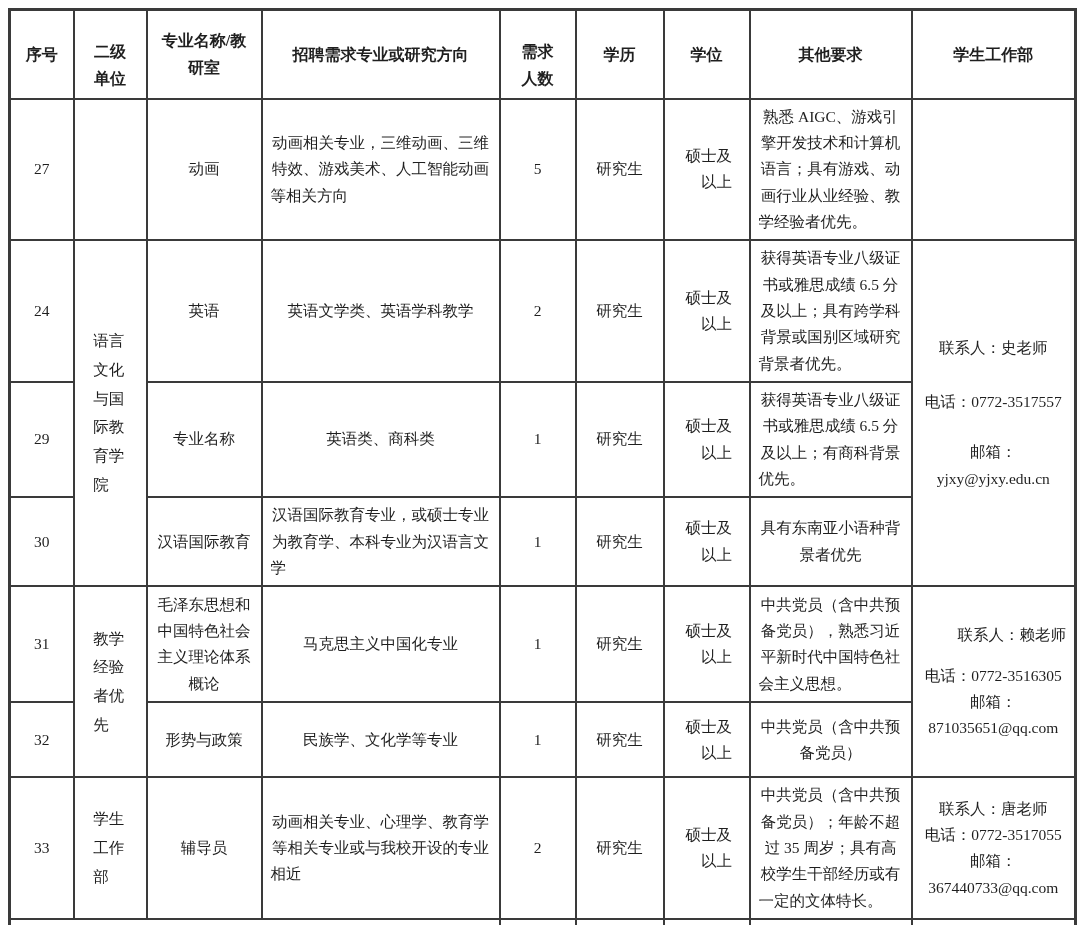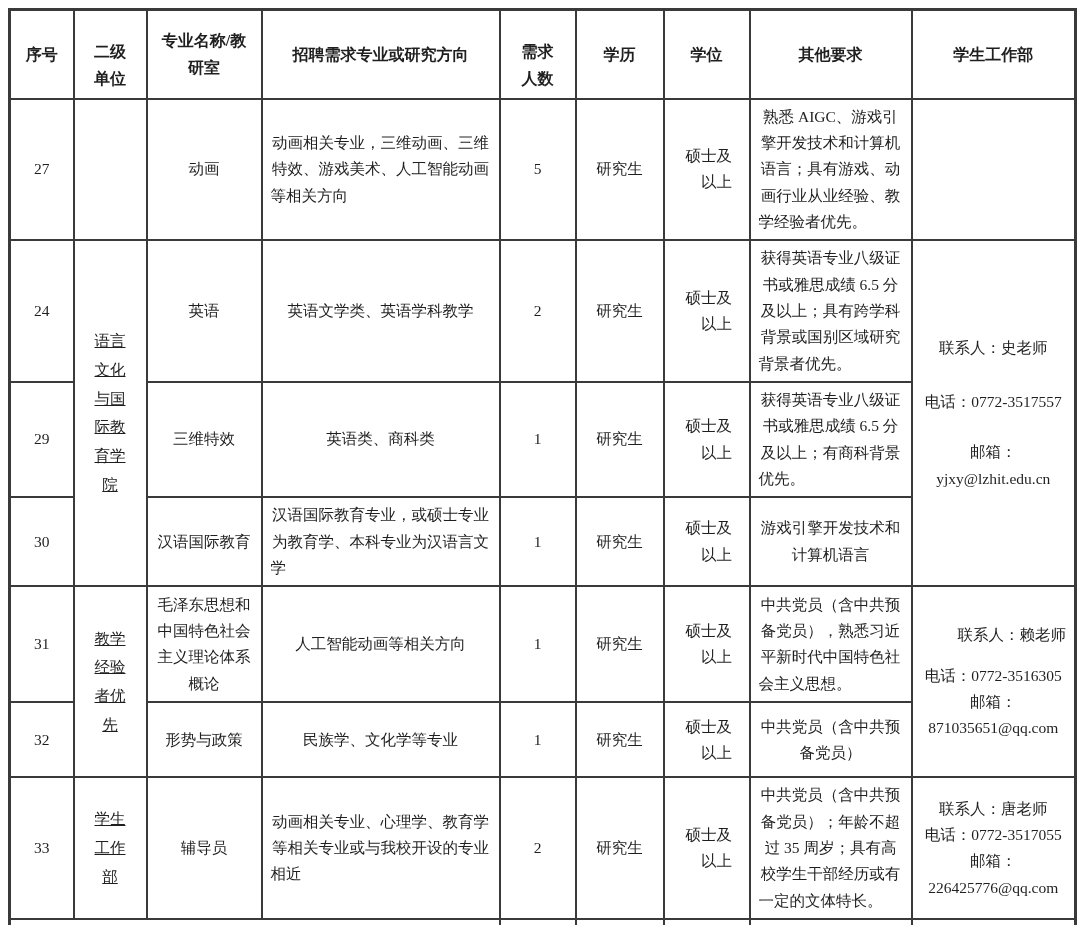--- a/index.html
+++ b/index.html
@@ -39,23 +39,22 @@
   td.left, th.left { text-align: left; border-radius: 16px; }
   td.just {
     text-align: justify;
     text-align-last: left;
   }
   .narrow-2 { display: inline-block; width: 2.2em; text-align: center; margin-top: 22px; }
   .narrow-3 { display: inline-block; width: 3.3em; text-align: right; }
   .unit-text {
     display: inline-block;
     width: 2.15em;
-    text-align: center;
+    text-align: left;
     line-height: 1.85;
-    text-decoration: underline;
   }
   .contact-cell { font-size: 15.5px; }
   .c-line { display: block; }
   .gap-lg { margin-bottom: 28px; }
   .gap-md { margin-bottom: 24px; }
   .gap-sm { margin-bottom: 14px; text-align: right; }
 </style>
 </head>
 <body>
 
@@ -104,49 +103,49 @@
       <td>英语</td>
       <td class="left">英语文学类、英语学科教学</td>
       <td>2</td>
       <td>研究生</td>
       <td><span class="narrow-3">硕士及以上</span></td>
       <td class="just">获得英语专业八级证书或雅思成绩 6.5 分及以上；具有跨学科背景或国别区域研究背景者优先。</td>
       <td rowspan="3" class="contact-cell">
         <span class="c-line gap-lg">联系人：史老师</span>
         <span class="c-line gap-md">电话：0772-3517557</span>
         <span class="c-line">邮箱：</span>
-        <span class="c-line">yjxy@lzhit.edu.cn</span>
+        <span class="c-line">yjxy@yjxy.edu.cn</span>
       </td>
     </tr>
 
     <tr style="height:103px">
       <td>29</td>
-      <td>三维特效</td>
+      <td>专业名称</td>
       <td class="left">英语类、商科类</td>
       <td>1</td>
       <td>研究生</td>
       <td><span class="narrow-3">硕士及以上</span></td>
       <td class="just">获得英语专业八级证书或雅思成绩 6.5 分及以上；有商科背景优先。</td>
     </tr>
 
     <tr style="height:78px">
       <td>30</td>
       <td>汉语国际教育</td>
       <td class="just">汉语国际教育专业，或硕士专业为教育学、本科专业为汉语言文学</td>
       <td>1</td>
       <td>研究生</td>
       <td><span class="narrow-3">硕士及以上</span></td>
-      <td class="left">游戏引擎开发技术和计算机语言</td>
+      <td class="left">具有东南亚小语种背景者优先</td>
     </tr>
 
     <tr style="height:116px">
       <td>31</td>
       <td rowspan="2"><span class="unit-text">教学经验者优先</span></td>
       <td>毛泽东思想和中国特色社会主义理论体系概论</td>
-      <td class="left">人工智能动画等相关方向</td>
+      <td class="left">马克思主义中国化专业</td>
       <td>1</td>
       <td>研究生</td>
       <td><span class="narrow-3">硕士及以上</span></td>
       <td class="just">中共党员（含中共预备党员），熟悉习近平新时代中国特色社会主义思想。</td>
       <td rowspan="2" class="contact-cell">
         <span class="c-line gap-sm">联系人：赖老师</span>
         <span class="c-line">电话：0772-3516305</span>
         <span class="c-line">邮箱：</span>
         <span class="c-line">871035651@qq.com</span>
       </td>
@@ -168,21 +167,21 @@
       <td>辅导员</td>
       <td class="just">动画相关专业、心理学、教育学等相关专业或与我校开设的专业相近</td>
       <td>2</td>
       <td>研究生</td>
       <td><span class="narrow-3">硕士及以上</span></td>
       <td class="just">中共党员（含中共预备党员）；年龄不超过 35 周岁；具有高校学生干部经历或有一定的文体特长。</td>
       <td class="contact-cell">
         <span class="c-line">联系人：唐老师</span>
         <span class="c-line">电话：0772-3517055</span>
         <span class="c-line">邮箱：</span>
-        <span class="c-line">226425776@qq.com</span>
+        <span class="c-line">367440733@qq.com</span>
       </td>
     </tr>
 
     <tr style="height:59px">
       <td colspan="4">合计</td>
       <td>78</td>
       <td></td>
       <td></td>
       <td></td>
       <td></td>

